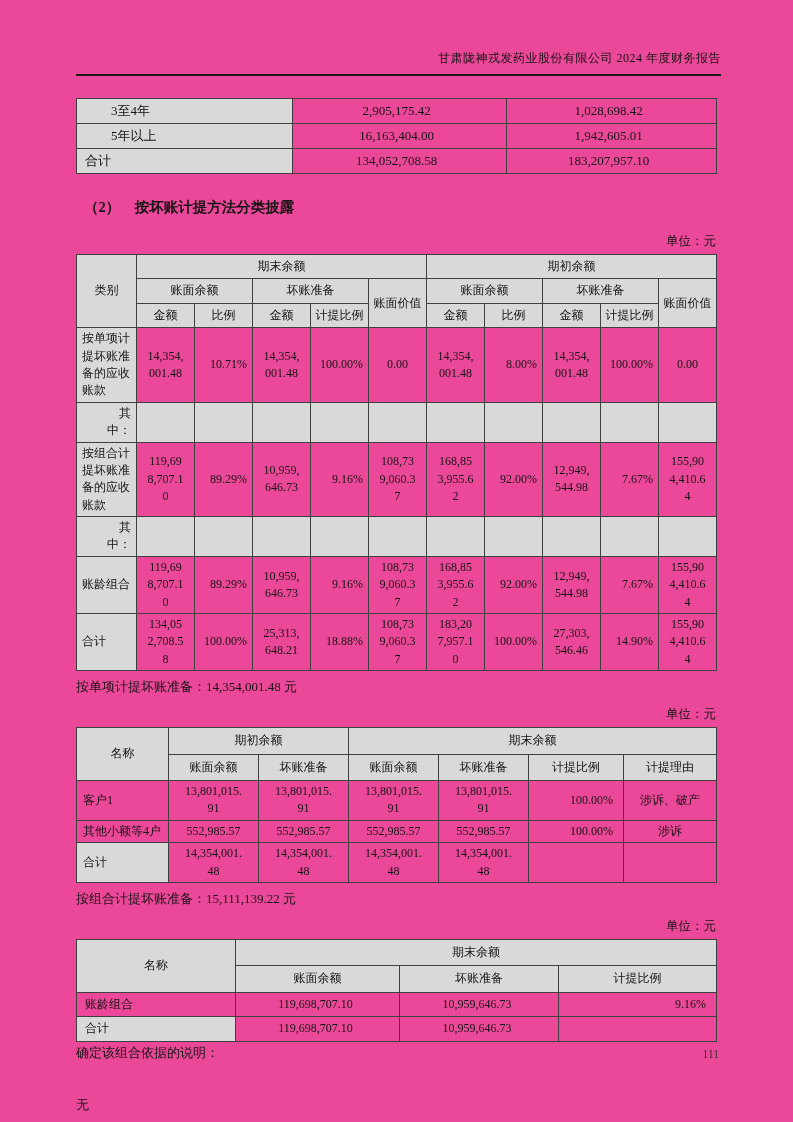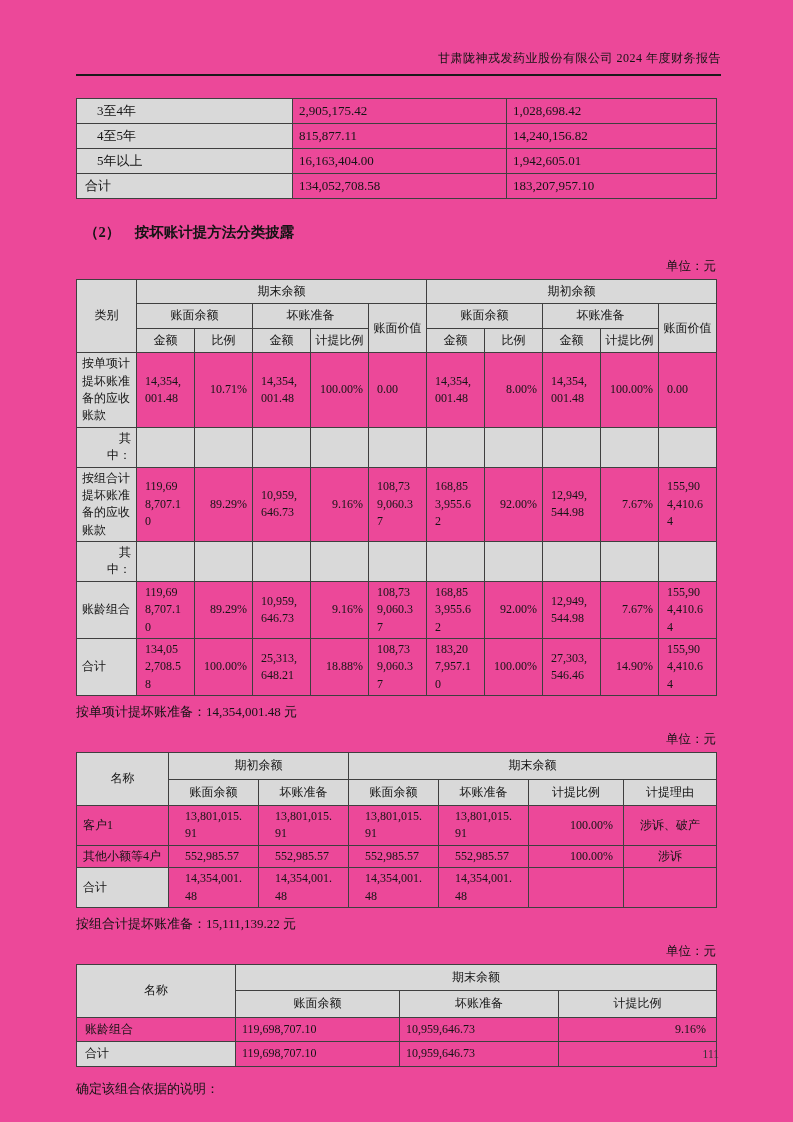--- a/index.html
+++ b/index.html
@@ -26,29 +26,29 @@
     width:640px;
   }
   td {
     border:1px solid #3f3f3f;
     padding:2px 6px;
     vertical-align:middle;
     line-height:1.45;
   }
   .g { background:#d9d9d9; }
   .lbl { text-align:left; }
-  .amt { text-align:left; word-break:break-all; }
+  .amt { text-align:center; word-break:break-all; }
   .pct { text-align:right; white-space:nowrap; }
   .txt { text-align:center; white-space:nowrap; overflow:hidden; }
 
   
   .aging-table { margin-top:22px; font-size:13px; }
   .aging-table td { height:20px; }
   .aging-table .lbl { padding-left:8px; }
-  .aging-table .ind { padding-left:20px; }
+  .aging-table .ind { padding-left:34px; }
   .aging-table .amt { padding-right:12px; word-break:normal; white-space:nowrap; }
 
   .section-heading {
     margin:24px 0 0 8px;
     font-size:14.5px;
     font-weight:bold;
   }
   .unit-label {
     width:640px;
     text-align:right;
@@ -102,25 +102,20 @@
     <colgroup>
         <col style="width:216px">
         <col style="width:214px">
         <col style="width:210px">
       </colgroup>
     <tbody>
         <tr>
       <td class="g lbl ind">3至4年</td>
       <td class="amt">2,905,175.42</td>
       <td class="amt">1,028,698.42</td>
-    </tr>
-    <tr>
-      <td class="g lbl ind">4至5年</td>
-      <td class="amt">815,877.11</td>
-      <td class="amt">14,240,156.82</td>
     </tr>
     <tr>
       <td class="g lbl ind">5年以上</td>
       <td class="amt">16,163,404.00</td>
       <td class="amt">1,942,605.01</td>
     </tr>
     <tr>
       <td class="g lbl">合计</td>
       <td class="amt">134,052,708.58</td>
       <td class="amt">183,207,957.10</td>
@@ -338,19 +333,19 @@
     </tr>
     <tr>
       <td class="g lbl">合计</td>
       <td class="amt">119,698,707.10</td>
       <td class="amt">10,959,646.73</td>
       <td class="pct"></td>
     </tr>
   </tbody>
     </table>
 
-  <div class="note-line" style="margin-top:13px;">确定该组合依据的说明：</div>
+  <div class="note-line" style="margin-top:2px;">确定该组合依据的说明：</div>
 
   <div class="none-line">无</div>
 
   <div class="page-number">111</div>
 
 </div>
 
 </body></html>

